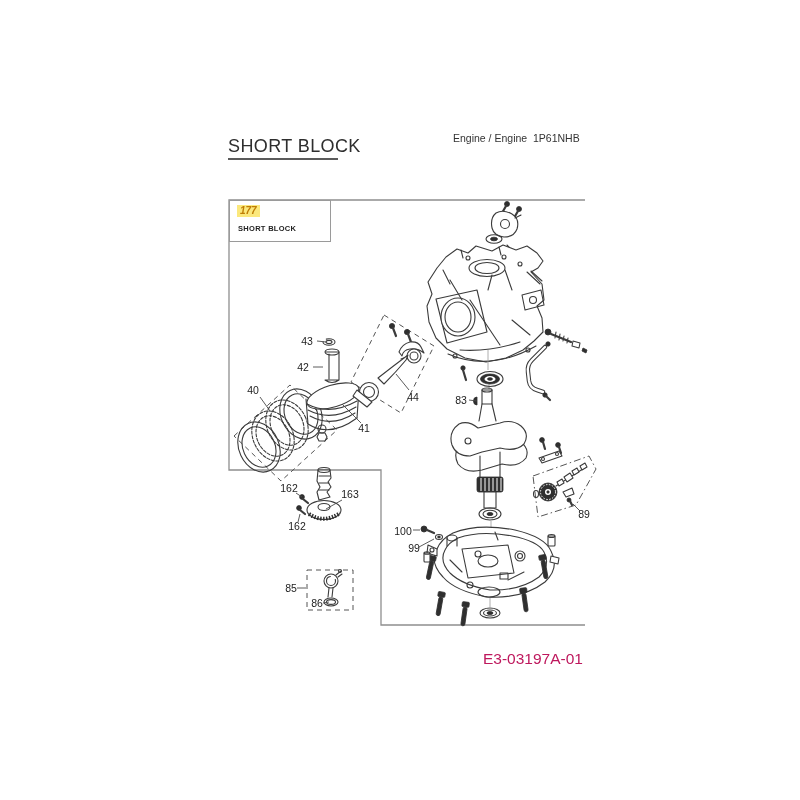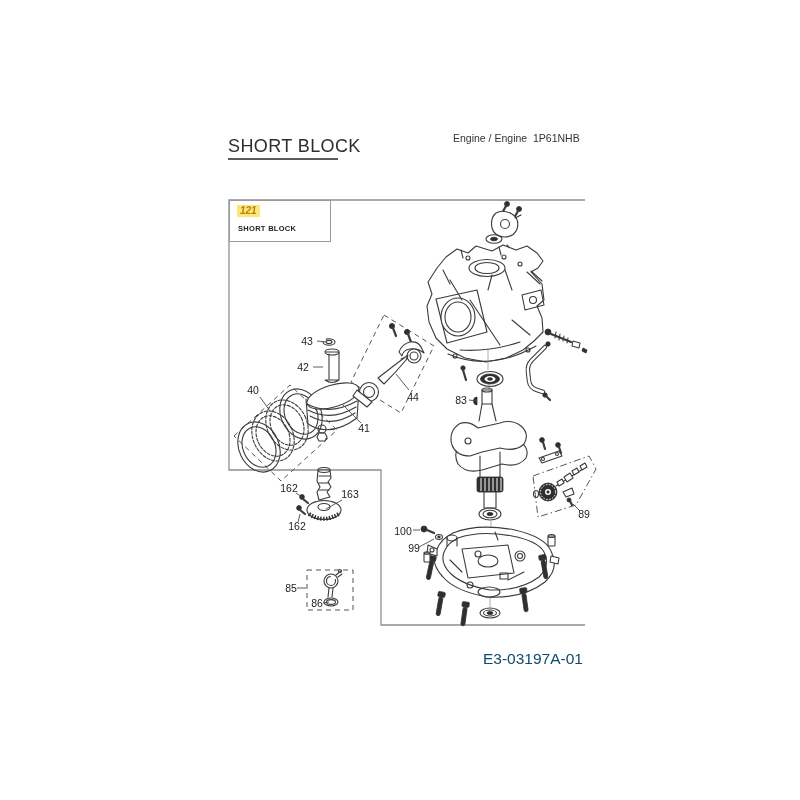--- a/index.html
+++ b/index.html
@@ -14,21 +14,21 @@
         font-family:"Liberation Sans",sans-serif;}
   .abs{position:absolute;text-align:center;}
   .title{left:228px;top:136px;font-size:18px;letter-spacing:.4px;color:#2e2e2e;}
   .title-underline{left:228px;top:158px;width:110px;height:2px;background:#5b5b5b;}
   .engine-label{left:453px;top:132px;font-size:10.5px;color:#333;white-space:pre;}
   .ref-box{left:229px;top:200px;width:100px;height:40px;background:#fff;border:1px solid #9a9a9a;}
   .ref-num{position:absolute;left:7px;top:4px;padding:0 3px 1px 3px;background:var(--highlight-bg);
            color:var(--ref-number-text);font-size:10px;font-weight:bold;font-style:italic;}
   .ref-name{position:absolute;left:8px;top:23px;font-size:7.5px;font-weight:bold;color:#222;
             letter-spacing:.3px;}
-  .code{left:483px;top:650px;font-size:15.5px;color:#0c4a6e;}
+  .code{left:483px;top:650px;font-size:15.5px;color:#be185d;}
   svg{position:absolute;left:0;top:0;}
   svg *{vector-effect:none;}
   .ln{stroke:var(--line);fill:none;stroke-width:1.1;stroke-linecap:round;stroke-linejoin:round;}
   .lnw{stroke:var(--line);fill:#fff;stroke-width:1.1;stroke-linejoin:round;}
   .dk{fill:#2f2f2f;stroke:#2f2f2f;stroke-width:.8;stroke-linejoin:round;}
   .thick{stroke:var(--line);fill:none;stroke-width:2.2;stroke-linecap:round;}
   .dash{stroke:#555;fill:none;stroke-width:1;stroke-dasharray:5 4;}
   .dashdot{stroke:#555;fill:none;stroke-width:1;stroke-dasharray:7 3 1.5 3;}
   .border-step{stroke:var(--border);fill:none;stroke-width:1.3;}
   .axis{stroke:#999;stroke-width:.8;fill:none;}
@@ -288,18 +288,18 @@
         <line x1="323" y1="603" x2="329" y2="602" class="leader"></line>
         <text x="317" y="607" class="plabel">86</text>
       </g>
   </svg>
 
   <div class="abs title">SHORT BLOCK</div>
   <div class="abs title-underline"></div>
   <div class="abs engine-label">Engine / Engine  1P61NHB</div>
 
   <div class="abs ref-box">
-    <span class="ref-num">121</span>
+    <span class="ref-num">177</span>
     <div class="ref-name">SHORT BLOCK</div>
   </div>
 
   <div class="abs code">E3-03197A-01</div>
 </div>
 
 </body></html>

